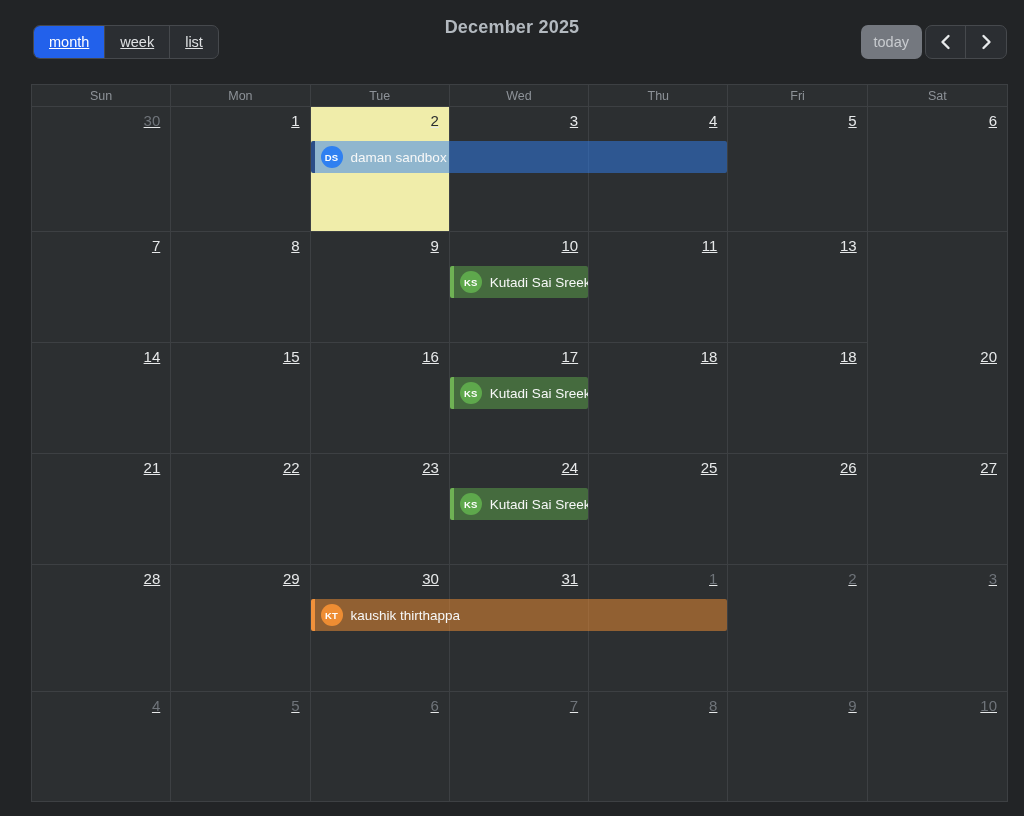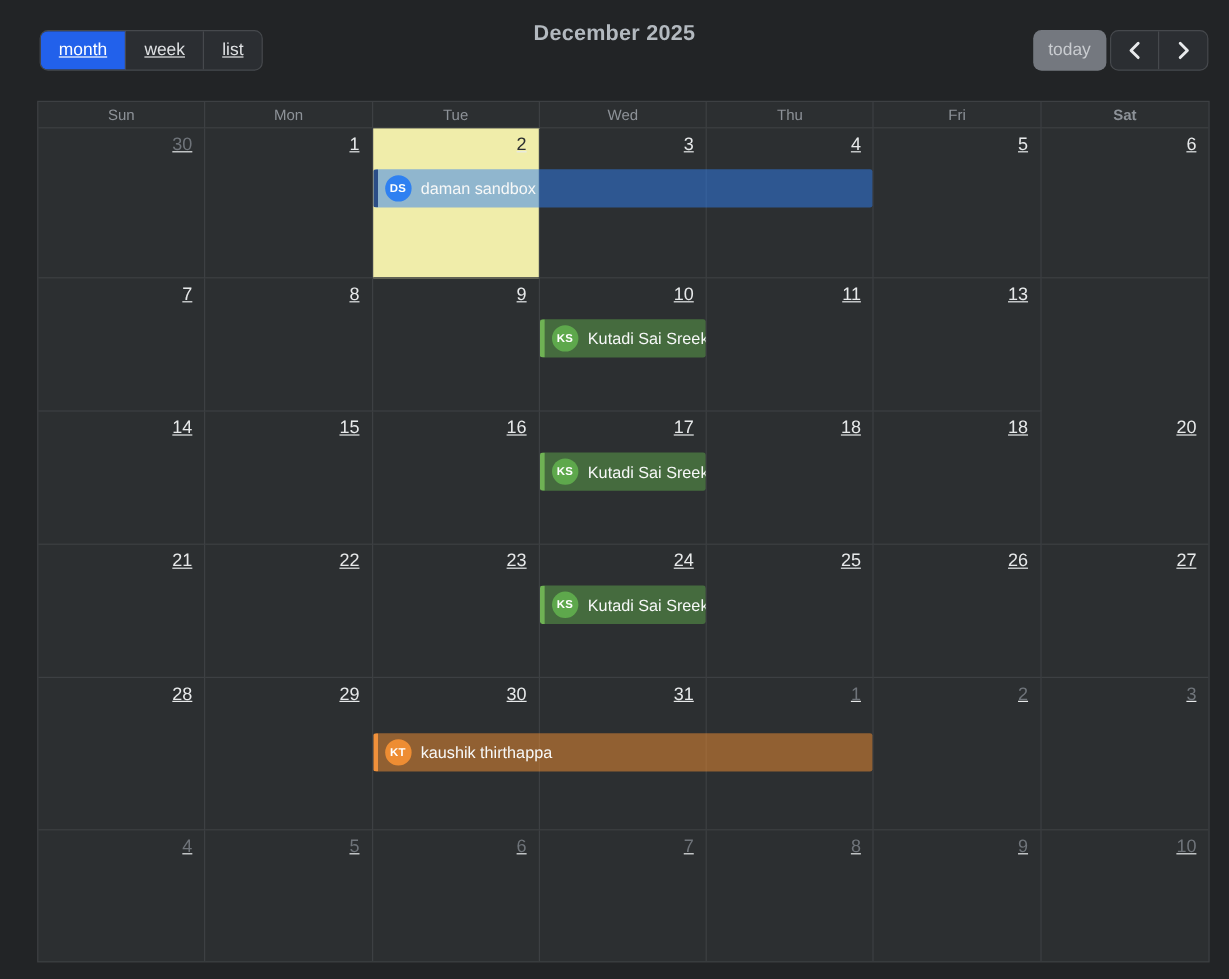--- a/index.html
+++ b/index.html
@@ -70,21 +70,21 @@
   }
   .dow-row {
     display:grid; grid-template-columns:repeat(7,1fr);
     height:22px; flex:0 0 22px;
   }
   .dow-cell {
     border-right:1px solid #3d4043; border-bottom:1px solid #3d4043;
     display:flex; align-items:center; justify-content:center;
     font-size:12.5px; color:#8d9298;
   }
-  .dow-cell:last-child { border-right:none;font-weight:bold; }
+  .dow-cell:last-child { border-right:none; }
 
   .week {
     position:relative;
     display:grid; grid-template-columns:repeat(7,1fr);text-decoration:underline;
   }
   .wk0 { flex:0 0 125px; }
   .wk1, .wk2, .wk3 { flex:0 0 111px; }
   .wk4 { flex:0 0 127px; }
   .wk5 { flex:1 1 auto; }
 
@@ -118,21 +118,21 @@
     letter-spacing:.2px;
   }
   .ev-title {
     margin-left:8px;
     font-size:13.5px; color:#f7f8f8;
   }
   .ev-blue   { background:rgba(47,128,241,0.50); border-left-color:#2b4d86; }
   .ev-blue  .avatar { background:#2f80f1; }
   .ev-green  { background:rgba(94,168,76,0.50);  border-left-color:#6fb254; }
   .ev-green .avatar { background:#5ea84c; }
-  .ev-orange { background:rgba(238,141,51,0.52); border-left-color:#f0913b;margin-top:12px; }
+  .ev-orange { background:rgba(238,141,51,0.52); border-left-color:#f0913b; }
   .ev-orange .avatar { background:#ee8d33; }
 </style>
 </head>
 <body>
 
 <div class="toolbar">
   <div class="view-group">
     <button class="view-btn active">month</button>
     <button class="view-btn">week</button>
     <button class="view-btn">list</button>

